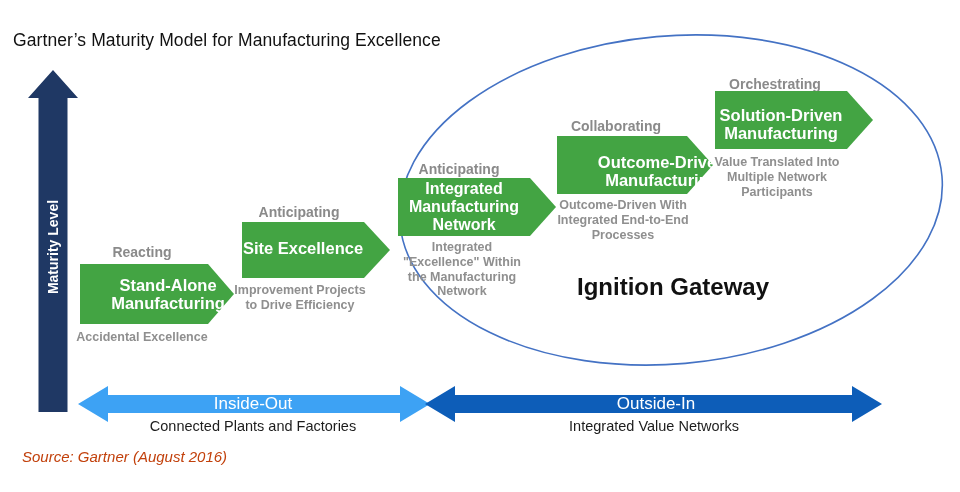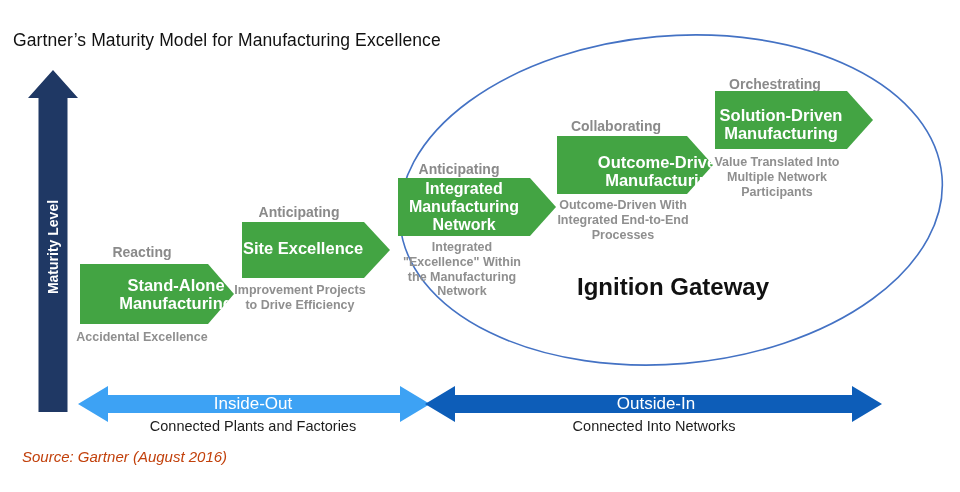--- a/index.html
+++ b/index.html
@@ -32,21 +32,21 @@
     color:#ffffff; font-weight:bold; font-size:16.5px; line-height:1.12;
     white-space:pre-line;
   }
   .note {
     color:var(--grayNote); font-weight:bold; font-size:12.5px; line-height:1.18;
     text-align:center; white-space:pre-line;
   }
 
   .st1-phase { left:67px;  top:244px; width:150px; }
   .st1-arrow { left:80px;  top:264px; }
-  .st1-label { left:92px;  top:264px; width:128px; height:60px;padding-left:20px; }
+  .st1-label { left:84px;  top:264px; width:128px; height:60px;padding-left:20px; }
   .st1-note  { left:57px;  top:330px; width:170px; }
 
   .st2-phase { left:224px; top:204px; width:150px; }
   .st2-arrow { left:242px; top:222px; }
   .st2-label { left:242px; top:222px; width:122px; height:52px; }
   .st2-note  { left:215px; top:283px; width:170px; }
 
   .st3-phase { left:384px; top:161px; width:150px; }
   .st3-arrow { left:398px; top:178px; }
   .st3-label { left:398px; top:178px; width:132px; height:58px; font-size:16px; }
@@ -159,17 +159,17 @@
   <svg class="abs inout-arrow" width="352" height="36">
     <polygon points="0,18 30,0 30,9 322,9 322,0 352,18 322,36 322,27 30,27 30,36"></polygon>
   </svg>
   <div class="abs axis-word inout-word">Inside-Out</div>
   <div class="abs axis-sub inout-sub">Connected Plants and Factories</div>
 
   <svg class="abs outin-arrow" width="457" height="36">
     <polygon points="0,18 30,0 30,9 427,9 427,0 457,18 427,36 427,27 30,27 30,36"></polygon>
   </svg>
   <div class="abs axis-word outin-word">Outside-In</div>
-  <div class="abs axis-sub outin-sub">Connected Into Networks</div>
+  <div class="abs axis-sub outin-sub">Integrated Value Networks</div>
 
   <div class="abs source">Source: Gartner (August 2016)</div>
 
 </div>
 
 </body></html>

